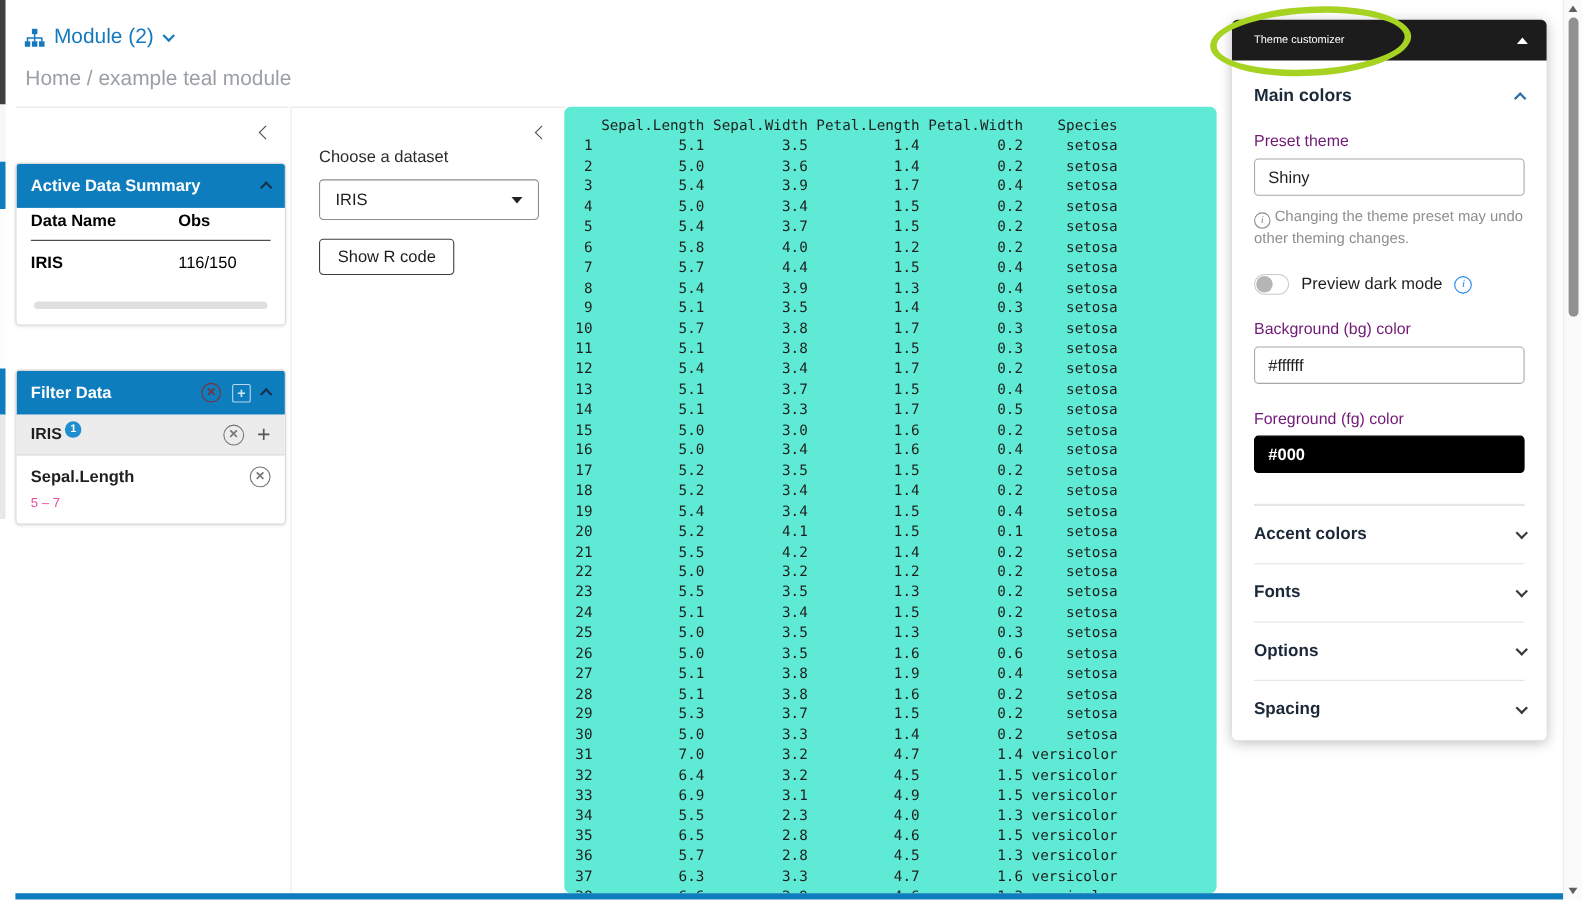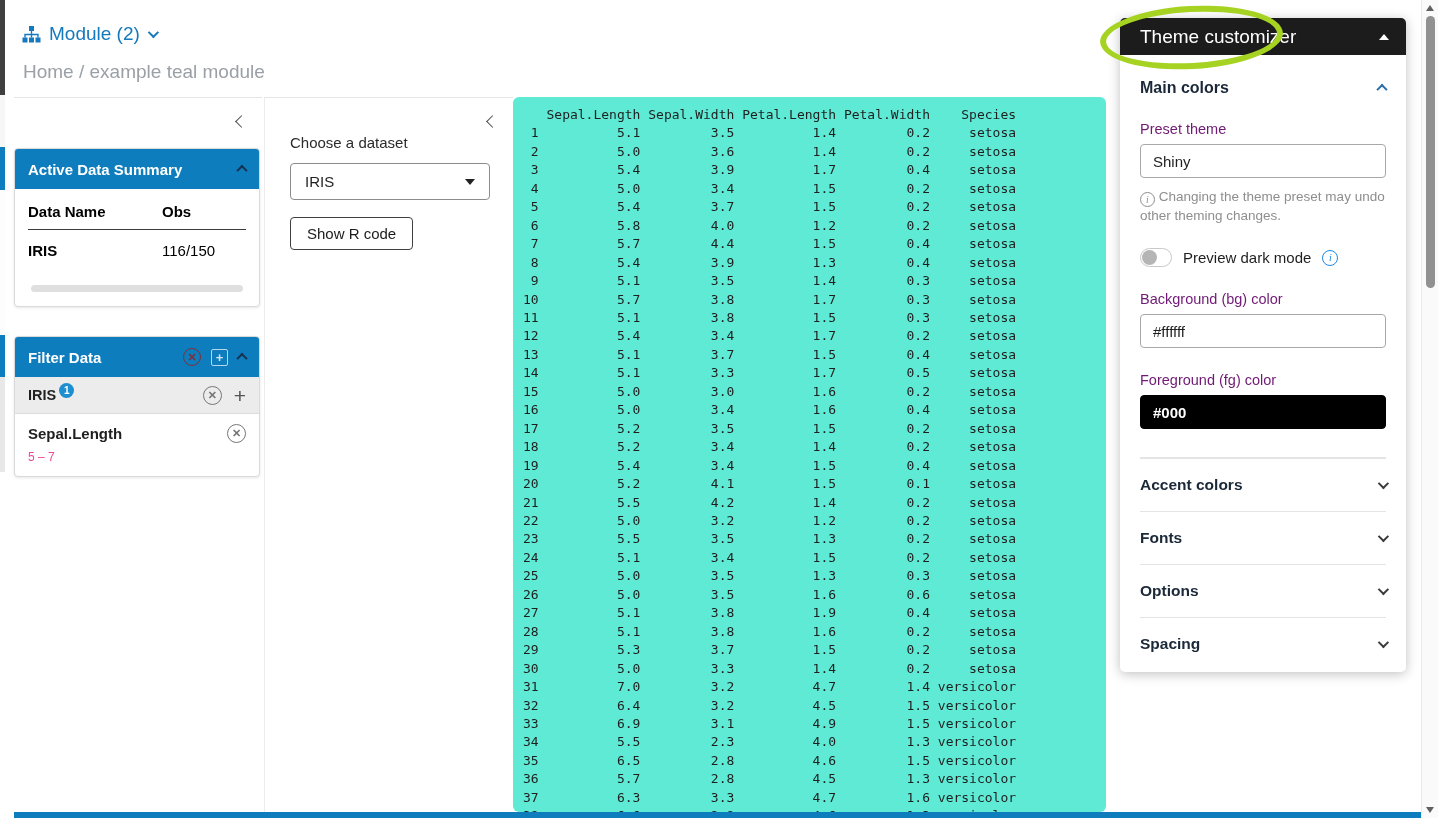--- a/index.html
+++ b/index.html
@@ -32,21 +32,21 @@
   .left-panel { position:absolute; left:14px; top:97px; width:248px; height:715px; border-top:1px solid #e6e6e6; background:#fff; }
   .mid-panel  { position:absolute; left:264px; top:97px; width:249px; height:715px; border-top:1px solid #e6e6e6; border-left:1px solid #ececec; background:#fff; }
   .collapse-btn { position:absolute; top:14px; right:16px; cursor:pointer; }
 
   .card { border:1px solid #dadada; border-radius:4px; overflow:hidden; background:#fff;
           box-shadow:0 1px 3px rgba(0,0,0,.10); }
   .card-header { height:40px; display:flex; align-items:center; justify-content:space-between;
                  padding:0 13px; color:#fff; font-weight:bold; font-size:15px; cursor:pointer; }
 
   .ads-card { position:absolute; left:0; top:50px; width:246px; }
-  .ads-body { padding:14px 13px 12px; }
+  .ads-body { padding:3px 13px 12px; }
   .ads-grid { display:grid; grid-template-columns:1fr 84px; font-size:15px; }
   .ads-grid.hdr { font-weight:bold; padding-bottom:9px; border-bottom:1px solid #3c3c3c; }
   .ads-grid.row { padding-top:12px; }
   .ads-grid.row .nm { font-weight:bold; }
   .hscroll-pill { height:7px; background:#dfdfdf; border-radius:4px; margin:26px 3px 2px; }
 
   .filter-card { position:absolute; left:0; top:238px; width:246px; }
   .hdr-icons { display:flex; align-items:center; gap:10px; }
   .plus-square { display:inline-flex; align-items:center; justify-content:center; width:17px; height:17px;
                  border:1.5px solid #b9d6ea; color:#cfe4f3; font-size:13px; border-radius:2px; }
@@ -77,21 +77,21 @@
   .verbatim { position:absolute; left:513px; top:97px; width:593px; height:715px; background:#5eead4;
               border-radius:6px; overflow:hidden; }
   .verbatim pre { margin:0; padding:9px 0 0 10px; font-family:"DejaVu Sans Mono",monospace;
                   font-size:13px; line-height:18.45px; color:#1f1f1f; }
 
   
   .theme-panel { position:absolute; left:1120px; top:18px; width:286px; background:#fff; border-radius:5px;
                  box-shadow:0 2px 12px rgba(0,0,0,.25); z-index:5; }
   .tp-header { height:37px; background:#1c1c1c; border-radius:5px 5px 0 0; display:flex; align-items:center;
                justify-content:space-between; padding:0 17px 0 20px; cursor:pointer; }
-  .tp-title { color:#fff; font-size:19px; }
+  .tp-title { color:#fff; font-size:10px; }
   .tri-up { width:0; height:0; border-left:5px solid transparent; border-right:5px solid transparent;
             border-bottom:6px solid #fff; }
   .tp-body { padding:0 20px 2px; }
   .sec-row { display:flex; align-items:center; justify-content:space-between; cursor:pointer;gap:16px; }
   .sec-title { font-weight:bold; color:#1b2838; }
   .main-colors-row { padding-top:24px; font-size:16px; }
   .main-colors-row .cv { border-color:#2b6daa; }
   .fld-label { margin-top:24px; font-size:14.5px; color:#701a75; }
   .fld-input { margin-top:7px; height:34px; border:1px solid #a8a8a8; border-radius:4px; display:flex;
                align-items:center; padding:0 12px; font-size:15px; color:#1f1f1f; background:#fff; }

